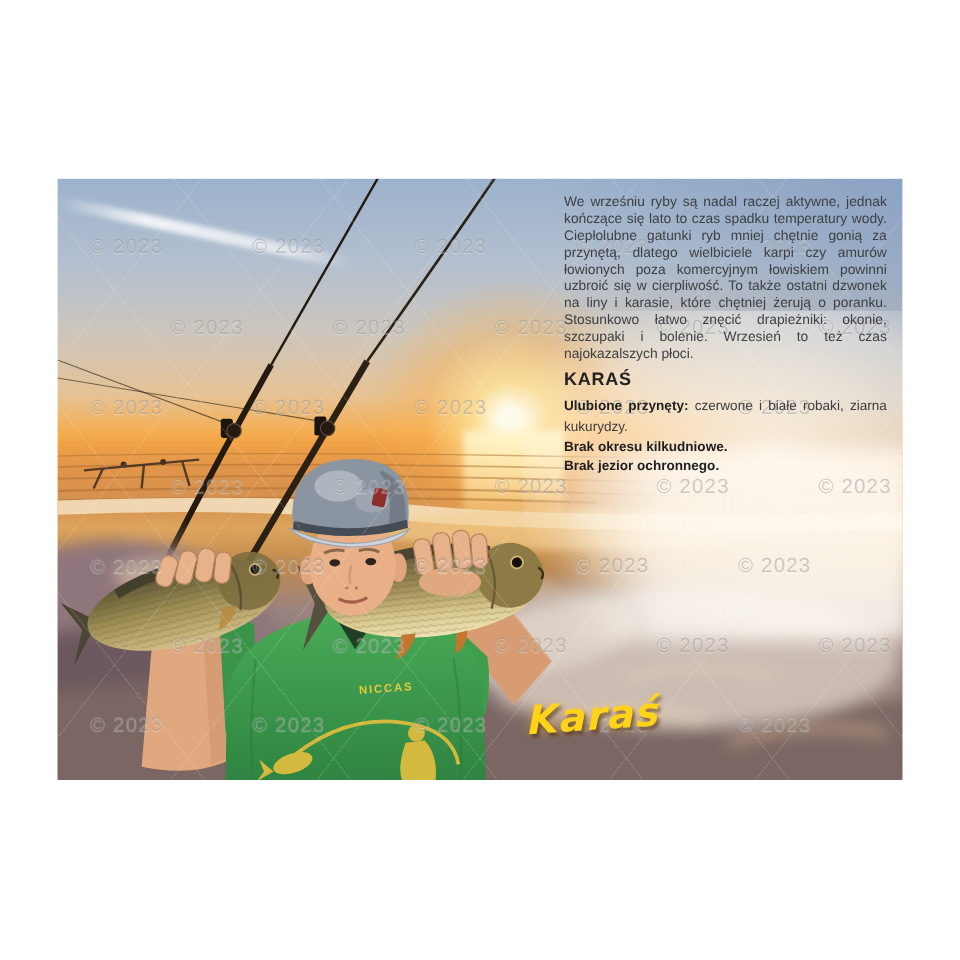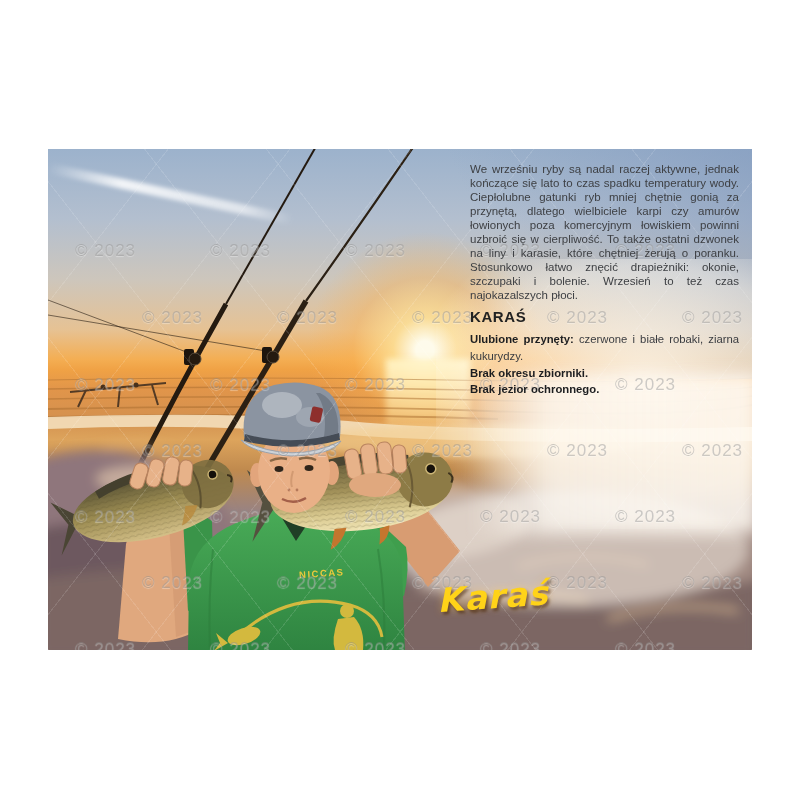--- a/index.html
+++ b/index.html
@@ -24,21 +24,21 @@
     background:linear-gradient(180deg, rgba(255,244,200,.95), rgba(255,228,160,.55) 70%, rgba(255,228,160,0));}
   .scene{position:absolute;left:0;top:0;}
   .haze1{position:absolute;left:388px;top:110px;width:320px;height:270px;
     background:radial-gradient(ellipse at 65% 45%, rgba(255,252,246,.85) 0%, rgba(255,252,246,.45) 55%, rgba(255,252,246,0) 78%);}
   .haze2{position:absolute;left:420px;top:225px;width:290px;height:160px;filter:blur(8px);
     background:linear-gradient(90deg, rgba(255,251,244,0), rgba(255,251,244,.75) 28%, rgba(255,250,242,.85));}
   .lattice{position:absolute;inset:0;opacity:.8;pointer-events:none;
     background-image:
       repeating-linear-gradient(52deg, rgba(255,255,255,.15) 0 1px, rgba(255,255,255,0) 1px 96px),
       repeating-linear-gradient(-52deg, rgba(255,255,255,.15) 0 1px, rgba(255,255,255,0) 1px 96px);}
-  .watermark-layer{position:absolute;inset:0;pointer-events:none;margin-top:45px;}
+  .watermark-layer{position:absolute;inset:0;pointer-events:none;}
   .wm{position:absolute;font-size:17px;letter-spacing:1px;color:rgba(138,138,138,.42);
     text-shadow:0 1px 1px rgba(255,255,255,.35);white-space:nowrap;}
 
   
   .article{position:absolute;left:470px;top:162px;width:269px;color:#3e4044;z-index:5;}
   .article .intro{margin:0 0 6px;font-size:11.5px;line-height:14px;text-align:justify;}
   .article h2{margin:0 0 6px;font-size:15px;line-height:17px;font-weight:bold;color:#222;letter-spacing:.6px;}
   .article .fact{margin:0;font-size:11.3px;line-height:16.8px;text-align:justify;color:#3a3c40;}
   .article .fact b{color:#1d1e20;}
 
@@ -273,19 +273,19 @@
         <span class="wm" style="left: 297px; top: 445px;">© 2023</span>
         <span class="wm" style="left: 432px; top: 445px;">© 2023</span>
         <span class="wm" style="left: 567px; top: 445px;">© 2023</span>
       </div>
   </div>
 
   <div class="article">
     <p class="intro">We wrześniu ryby są nadal raczej aktywne, jednak kończące się lato to czas spadku temperatury wody. Ciepłolubne gatunki ryb mniej chętnie gonią za przynętą, dlatego wielbiciele karpi czy amurów łowionych poza komercyjnym łowiskiem powinni uzbroić się w cierpliwość. To także ostatni dzwonek na liny i karasie, które chętniej żerują o poranku. Stosunkowo łatwo znęcić drapieżniki: okonie, szczupaki i bolenie. Wrzesień to też czas najokazalszych płoci.</p>
     <h2>KARAŚ</h2>
     <p class="fact"><b>Ulubione przynęty:</b> <span>czerwone i białe robaki, ziarna kukurydzy.</span></p>
-    <p class="fact"><b>Brak okresu zbiorniki.</b> <span></span></p>
+    <p class="fact"><b>Brak okresu kilkudniowe.</b> <span></span></p>
     <p class="fact"><b>Brak jezior ochronnego.</b> <span></span></p>
   </div>
 
   <div class="photo-title">Karaś</div>
 
 </div>
 
 </body></html>

